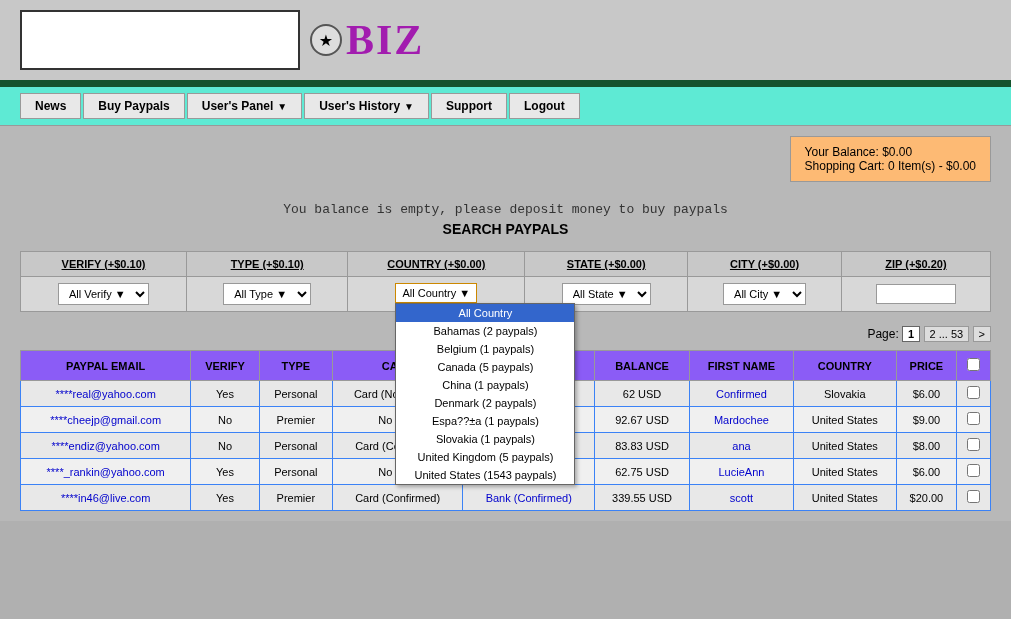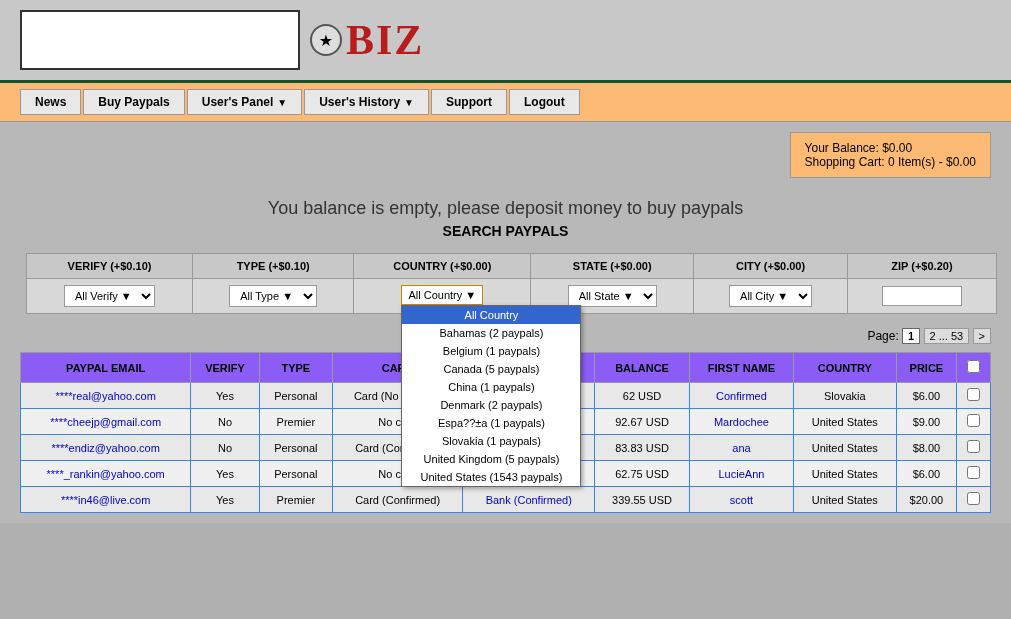--- a/index.html
+++ b/index.html
@@ -28,32 +28,32 @@
       width: 32px; height: 32px;
       border: 2px solid #555;
       border-radius: 50%;
       display: flex; align-items: center; justify-content: center;
       font-size: 16px;
       background: #ddd;
     }
     .logo-biz {
       font-size: 42px;
       font-weight: bold;
-      color: #b91c1c;
+      color: #a21caf;
       font-family: Georgia, serif;
       letter-spacing: 2px;
     }
 
     
     .nav-bar {
-      background: #fdba74;
+      background: #5eead4;
       padding: 6px 20px;
       display: flex;
       gap: 2px;
-      border-top: 3px solid #14532d;
+      border-top: 7px solid #14532d;
       border-bottom: 1px solid #999;
     }
     .nav-btn {
       padding: 5px 14px;
       background: #e8e8e8;
       border: 1px solid #999;
       cursor: pointer;
       font-size: 12px;
       font-weight: bold;
       color: #000;
@@ -78,29 +78,30 @@
       font-size: 12px;
       margin-bottom: 10px;
     }
 
     
     .message-area {
       text-align: center;
       padding: 10px 0 4px 0;
       clear: both;
     }
-    .message-area .msg { font-size: 18px; color: #333; }
+    .message-area .msg { font-size: 13px; color: #333; font-family: Liberation Mono, monospace; }
     .message-area .search-title { font-size: 14px; font-weight: bold; margin-top: 4px; }
 
     
     .filter-table {
       width: 100%;
       border-collapse: collapse;
-      margin: 10px 6px;
+      margin: 10px 0;
       background: #5eead4;
+      text-decoration: underline;
     }
     .filter-table th {
       border: 1px solid #999;
       padding: 6px 8px;
       background: #c8c8c8;
       font-size: 11px;
       font-weight: bold;
       text-align: center;
     }
     .filter-table td {

